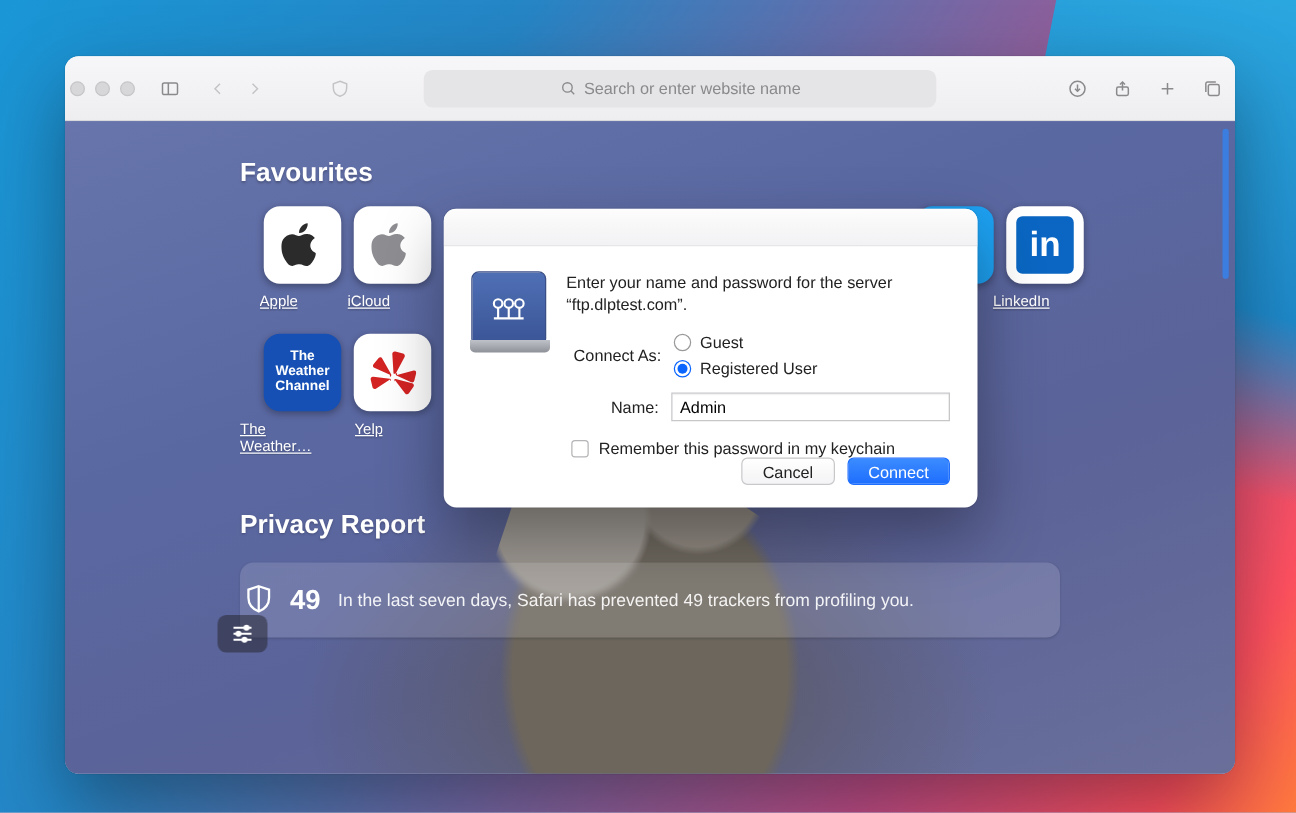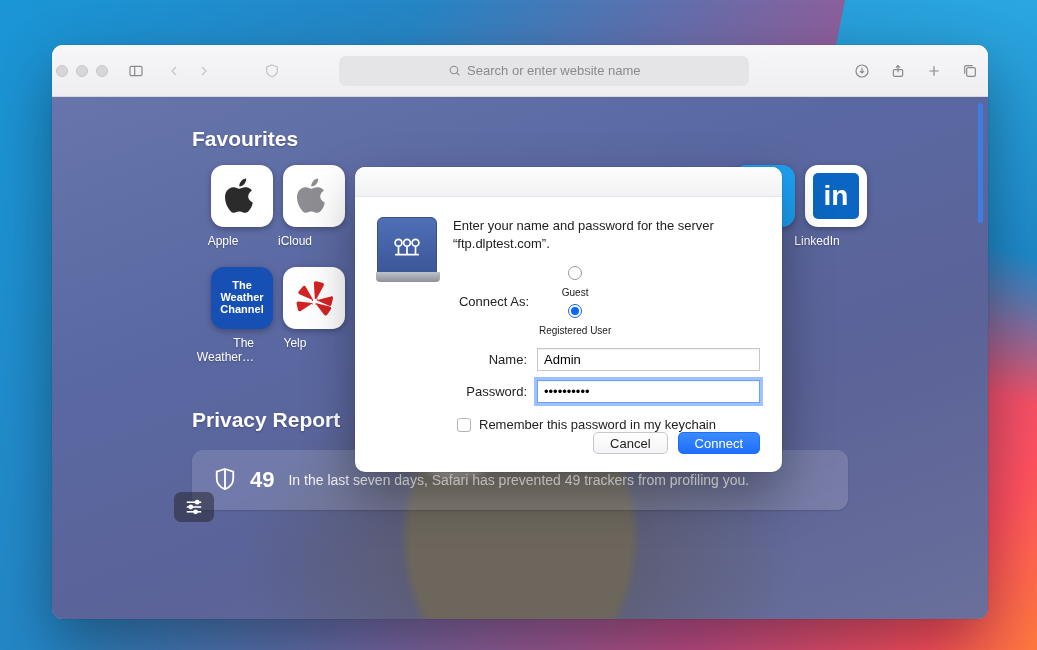--- a/index.html
+++ b/index.html
@@ -41,26 +41,26 @@
       radial-gradient(ellipse 400px 260px at 50% 88%, rgba(90,86,90,0.95), rgba(90,86,90,0) 70%),
       linear-gradient(160deg, #6775ac 0%, #5a68a2 35%, #5b6398 65%, #6a6f9a 100%);
     padding: 30px 140px 0 140px; color:#fff; overflow:hidden;
   }
   .scrollbar{position:absolute; right:5px; top:6px; width:5px; height:120px; background:#3c7de0; border-radius:3px;}
   .sec-title{font-size:21px; font-weight:700; margin:44px 0 14px 0; text-shadow:0 1px 2px rgba(0,0,0,0.25);}
   .sec-title.fav{margin-top:0;}
   .fav-row{display:flex; gap:10px;}
   .fav-item{display:flex; flex-direction:column; align-items:center; width:62px; gap:8px;}
   .fav-tile{width:62px;height:62px;border-radius:13px;background:#fff;display:flex;align-items:center;justify-content:center;box-shadow:0 2px 6px rgba(0,0,0,0.3);margin-left:38px;}
-  .fav-label{font-size:12px; text-align:right; line-height:1.15; max-height:28px; overflow:hidden; text-shadow:0 1px 2px rgba(0,0,0,0.3);}
+  .fav-label{font-size:12px; text-align:left; line-height:1.15; max-height:28px; overflow:hidden; text-shadow:0 1px 2px rgba(0,0,0,0.3);text-decoration:underline;}
   .row2{margin-top:18px;}
   .spacer-tiles{width:428px;}
   .privacy-card{
     margin-top:18px; height:60px; background:rgba(255,255,255,0.14); border-radius:11px;
-    display:flex; align-items:center; padding:0 22px; gap:14px; backdrop-filter:blur(2px);
+    display:flex; align-items:center; padding:0 4px; gap:14px; backdrop-filter:blur(2px);
     box-shadow:0 1px 2px rgba(0,0,0,0.15);
   }
   .priv-num{font-size:22px;font-weight:600;}
   .priv-text{font-size:14px;opacity:.92;}
   .settings-chip{position:absolute; right:18px; bottom:18px; width:40px;height:30px; background:rgba(40,40,50,.55); border-radius:7px;display:flex;align-items:center;justify-content:center;}
   .rock{
     position:absolute; left:50%; top:260px; transform:translateX(-50%);
     width:320px; height:300px;
     background:
       radial-gradient(circle at 30% 20%, #9a958f 0 18%, transparent 20%),
@@ -81,21 +81,21 @@
   .dialog-body{padding:20px 22px 18px 22px;}
   .dlg-top{display:flex; gap:16px;}
   .server-icon{width:60px;height:60px;flex-shrink:0;border-radius:6px;background:linear-gradient(#4f6fb5,#3a5596);display:flex;align-items:center;justify-content:center;position:relative;border:1px solid #3a4f86;}
   .server-icon::after{content:"";position:absolute;bottom:-6px;left:-2px;width:64px;height:10px;background:linear-gradient(#bfc2c8,#8e9197);border-radius:0 0 4px 4px;}
   .server-icon svg{width:34px;height:30px;}
   .dlg-msg{font-size:13px; line-height:1.35;}
   .form{margin-top:12px;}
   .frow{display:flex;align-items:center;gap:10px;margin-top:9px;}
   .flabel{width:150px;text-align:right;font-size:13px;}
   .radios{display:flex;flex-direction:column;gap:6px;}
-  .radio{display:flex;align-items:center;gap:7px;font-size:10px;flex-direction:column;}
+  .radio{display:flex;align-items:center;gap:7px;font-size:13px;}
   .radio .r{width:14px;height:14px;border-radius:50%;border:1px solid #9a999c;display:flex;align-items:center;justify-content:center;}
   .radio .r.sel{border-color:#0a66ff;}
   .radio .r.sel::after{content:"";width:8px;height:8px;border-radius:50%;background:#0a66ff;}
   .tinput{flex:1;height:23px;border:1px solid #c7c6c9;border-radius:0;padding:0 6px;font-size:13px;box-shadow:inset 0 1px 1px rgba(0,0,0,.06);}
   .tinput.focus{outline:3px solid #9ec1ff;border-color:#6aa1ff;}
   .checkrow{display:flex;align-items:center;gap:8px;margin:14px 0 0 80px;font-size:13px;}
   .chk{width:14px;height:14px;border:1px solid #b5b4b7;border-radius:3px;}
   .dlg-buttons{display:flex;justify-content:flex-end;gap:10px;}
   .btn{height:22px;padding:0 16px;border-radius:5px;font-size:13px;display:flex;align-items:center;border:1px solid #c8c7ca;background:linear-gradient(#fff,#f4f3f5);}
   .btn.primary{background:linear-gradient(#3b8bff,#1e6eff);color:#fff;border-color:#1e6eff;}
@@ -289,24 +289,20 @@
             </div>
           </div>
         </div>
       </div>
 
       <div class="form">
         <div class="frow">
           <div class="flabel">Name:</div>
           <input class="tinput" value="Admin" style="">
         </div>
-        <div class="frow">
-          <div class="flabel">Password:</div>
-          <input class="tinput focus" value="••••••••••" style="">
-        </div>
         <div class="checkrow">
           <span class="chk"></span>
           <span>Remember this password in my keychain</span>
         </div>
         <div class="dlg-buttons">
           <div class="btn">
               <span>Cancel</span>
             </div>
           <div class="btn primary">
               <span>Connect</span>

